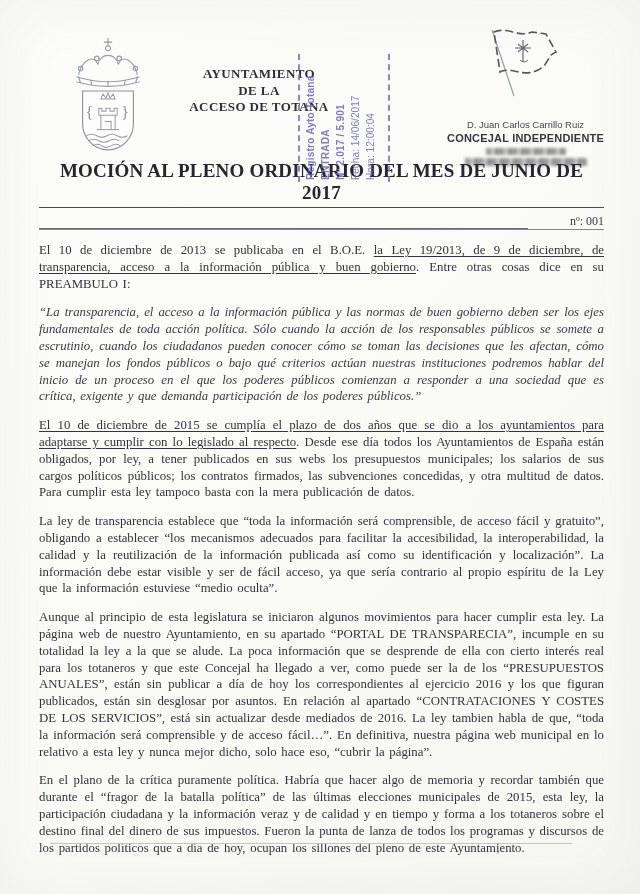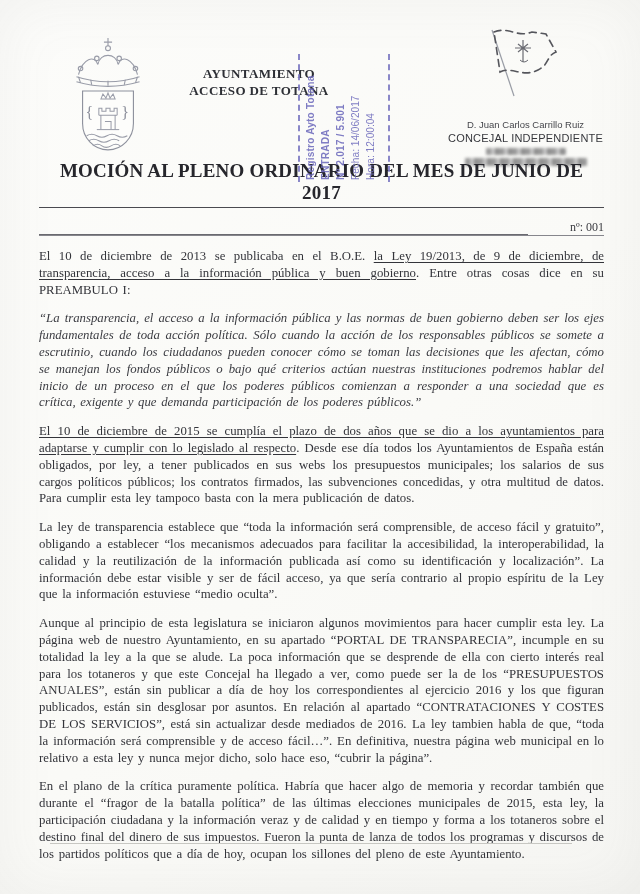--- a/index.html
+++ b/index.html
@@ -20,33 +20,33 @@
     border-top:2px dashed #7b78c2;border-bottom:2px dashed #7b78c2;
     color:#6f6cbd;font-family:"Liberation Sans","DejaVu Sans",sans-serif;
     padding:3px 2px;box-sizing:border-box;
   }
   .stamp div{font-size:11px;line-height:15px;white-space:nowrap;transform:scaleX(.92);transform-origin:left;}
   .stamp .b{font-weight:bold;letter-spacing:.2px;}
   .flag-block{position:absolute;left:438px;top:26px;width:175px;text-align:center;
     font-family:"Liberation Sans","DejaVu Sans",sans-serif;}
   .flag-block svg{width:120px;height:72px;}
   .councilor-name{font-size:9.5px;color:#46474c;line-height:12px;margin-top:17px;}
-  .councilor-title{font-size:11px;font-weight:normal;color:#36373c;letter-spacing:.2px;line-height:14px;}
+  .councilor-title{font-size:11px;font-weight:bold;color:#36373c;letter-spacing:.2px;line-height:14px;}
   .redacted{margin:3px auto 0;filter:blur(1.7px);border-radius:1px;
     background:repeating-linear-gradient(90deg,#9a9a9a 0 5px,#c4c4c4 5px 9px,#8f8f8f 9px 13px);}
   .r1{width:80px;height:7px;}
   .r2{width:122px;height:8px;}
   .content{padding:0 36px 0 39px;}
   .doc-title{font-size:19px;font-weight:bold;text-align:center;letter-spacing:.2px;
     color:#26262c;margin:0 0 3px 0;position:relative;z-index:1;}
   .rule{border:0;border-top:1.6px solid #4a4a50;margin:0;}
   .rule-light{border:0;border-top:1px solid #86868c;margin:0;}
   .doc-subject{font-size:13.2px;line-height:15.8px;text-align:justify;letter-spacing:.3px;
     word-spacing:2px;margin:7px 0 0 0;color:#303136;}
-  .num-row{display:flex;align-items:flex-end;margin-top:12px;gap:40px;}
+  .num-row{display:flex;align-items:flex-end;margin-top:6px;gap:40px;}
   .num-line{flex:1;border-bottom:1px solid #6a6a70;height:12px;}
   .doc-number{font-size:12px;color:#3a3b40;padding-left:2px;white-space:nowrap;}
   .body-text p{font-size:12.8px;line-height:16.8px;text-align:justify;word-spacing:1.5px;
     margin:12px 0 5px 0;}
   .body-text{margin-top:8px;}
   .quote{font-style:italic;line-height:17.2px;color:#3a3b41;}
   .u{text-decoration:underline;text-underline-offset:2px;}
   .footer-rule{position:absolute;left:50px;top:843px;width:522px;height:1px;background:#c7c7c2;}
   .speck{position:absolute;background:#b9b9b4;border-radius:50%;}
 </style>
@@ -79,20 +79,21 @@
 
         <path d="M46 80 v-7 h3 v3 h4 v-3 h4 v3 h4 v-3 h3 v7 M46 80 h18 M48 80 v14 M62 80 v14 M52 86 h6 v8" stroke-width="1"></path>
         <path d="M44 94 h22" stroke-width="1"></path>
 
         <path d="M34 100 q5 -3 10 0 t10 0 t10 0 t10 0 M36 105 q5 -3 10 0 t10 0 t10 0 M40 110 q5 -3 9 0 t9 0 t9 0" stroke-width="1"></path>
       </svg>
     </span>
 
     <div class="org-name">
       <div>AYUNTAMIENTO</div>
+      <div>DE LA</div>
       <div>ACCESO DE TOTANA</div>
     </div>
 
     <div class="stamp">
       <div class="b">Registro Ayto Totana</div>
       <div class="b">ENTRADA</div>
       <div class="b">Nº 2.017 / 5.901</div>
       <div>Fecha: 14/06/2017</div>
       <div>Hora: 12:00:04</div>
     </div>

